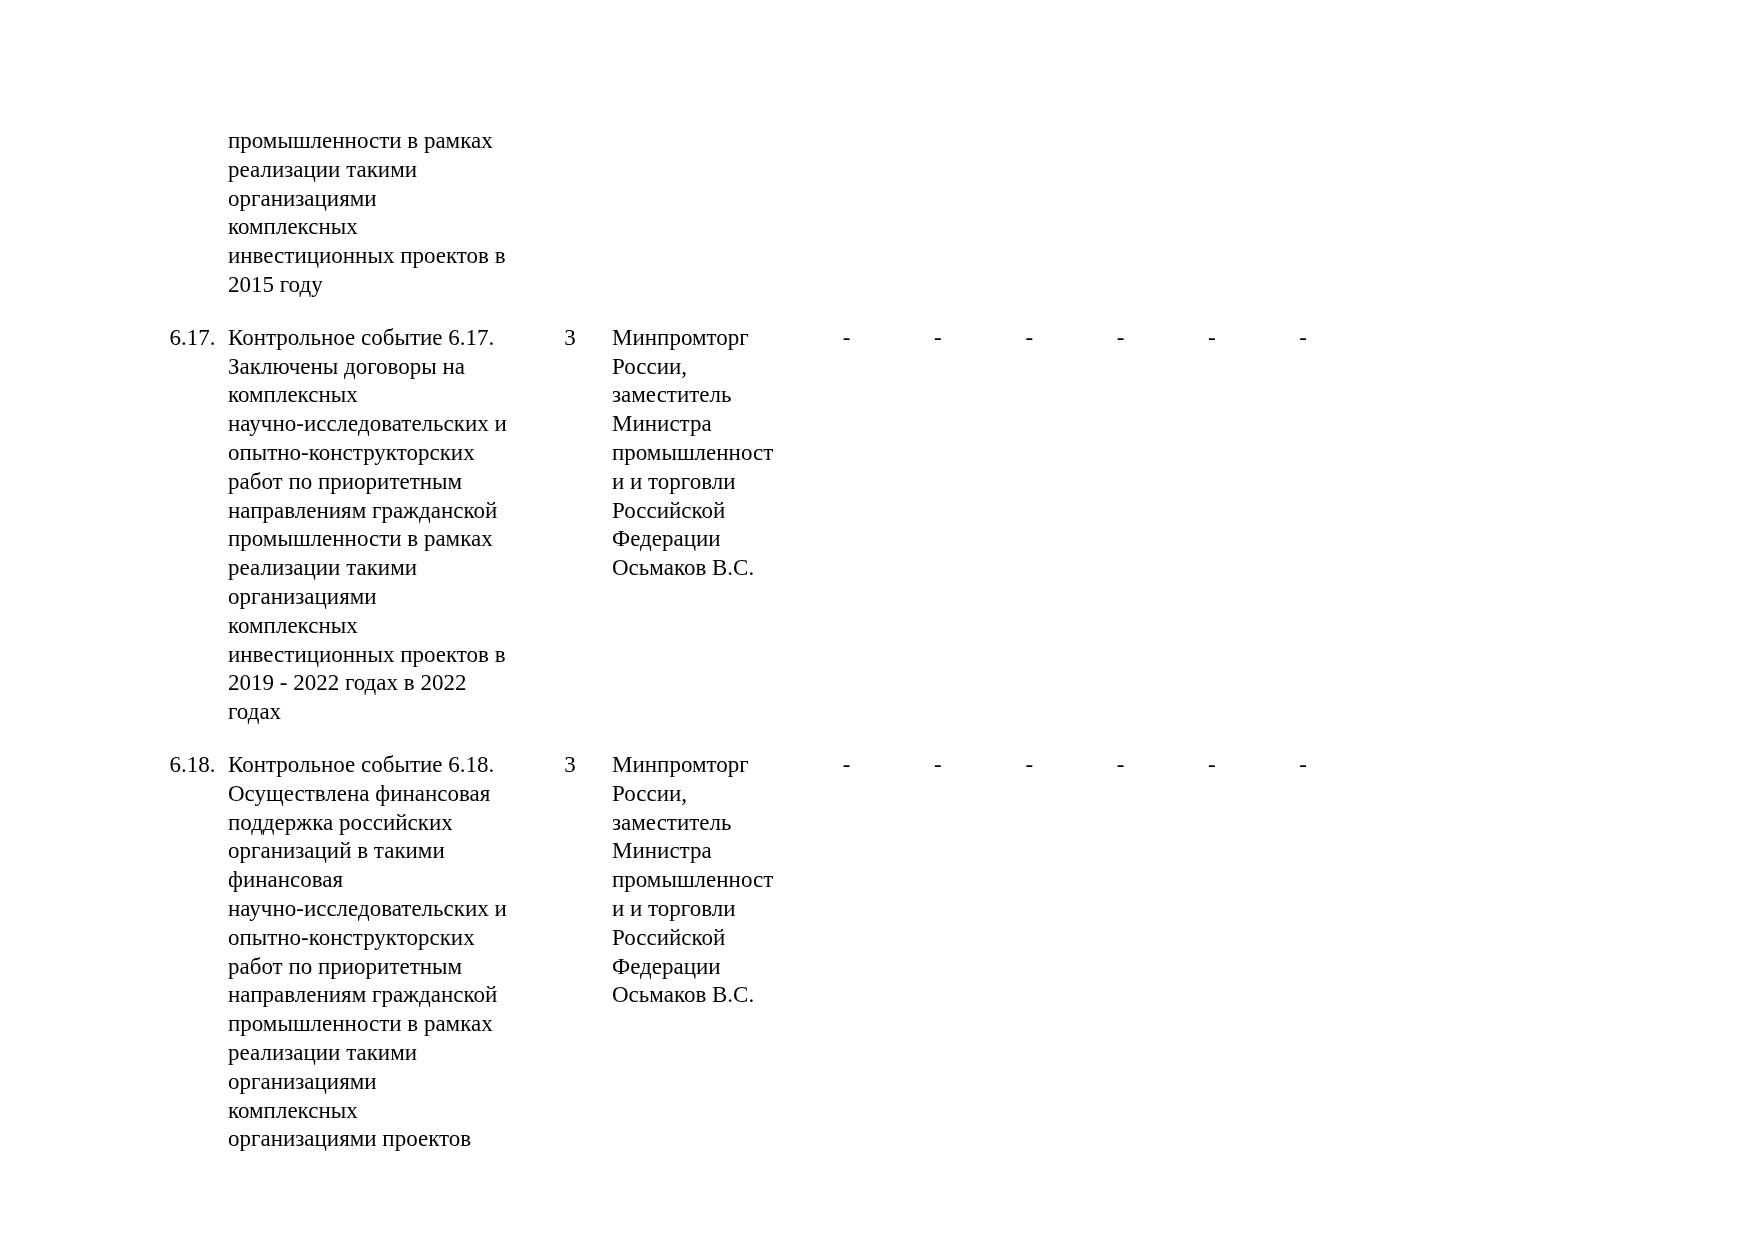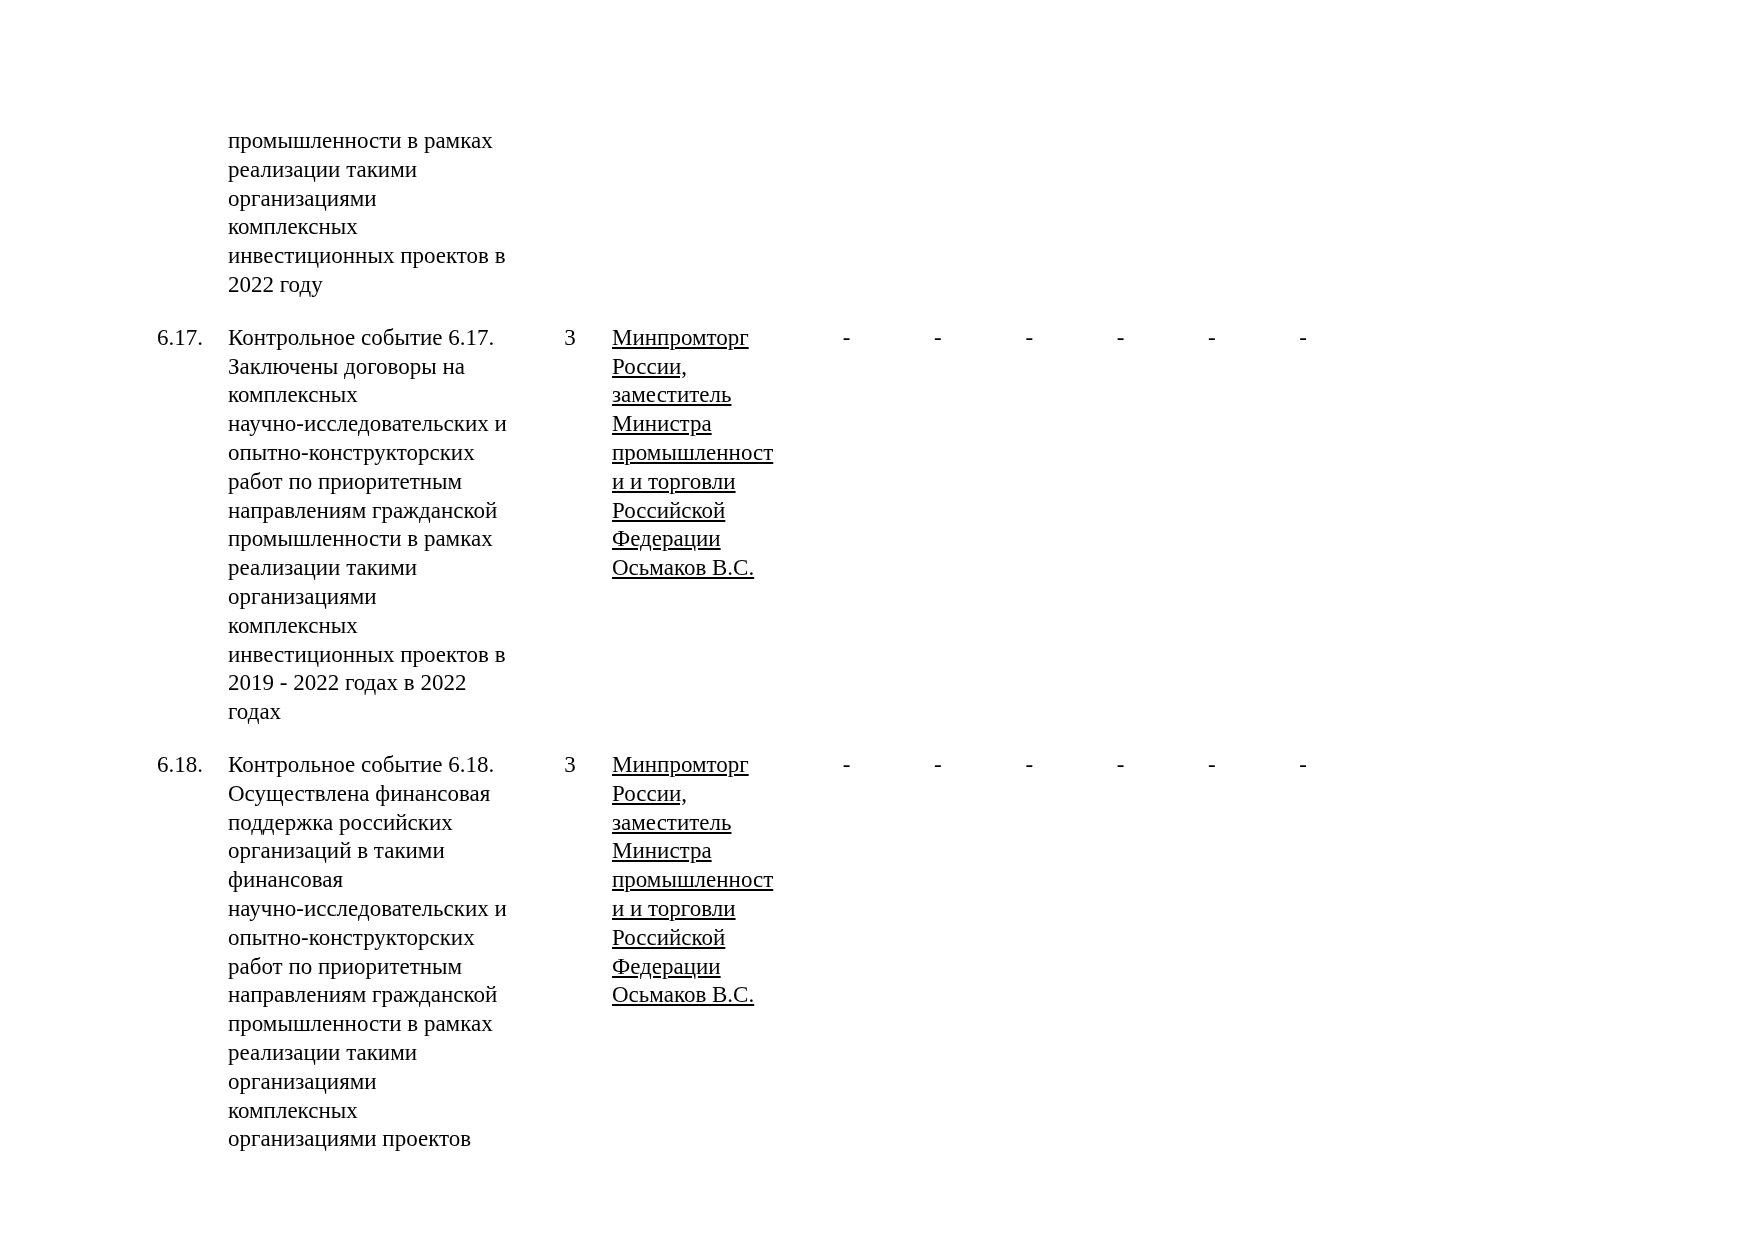--- a/index.html
+++ b/index.html
@@ -23,31 +23,30 @@
   .trow {
     display: grid;
     grid-template-columns: 71px 300px 84px 189px repeat(10, 91.3px);
     margin-bottom: 24px;
     align-items: start;
   }
   .cell {
     box-sizing: border-box;
   }
   .cell-num {
-    text-align: left;
+    text-align: center;
   }
   .cell-desc {
     padding-right: 6px;
   }
   .cell-qty {
     text-align: center;
   }
   .cell-resp {
     padding-right: 28px;
-    text-decoration: underline;
   }
   .cell-dash {
     text-align: center;
   }
   .line {
     white-space: nowrap;
   }
 </style>
 </head>
 <body>
@@ -55,21 +54,21 @@
 <div class="page">
   <div id="rows-container">
       <div class="trow">
         <div class="cell cell-num"></div>
         <div class="cell cell-desc">
           <div class="line">промышленности в рамках</div>
           <div class="line">реализации такими</div>
           <div class="line">организациями</div>
           <div class="line">комплексных</div>
           <div class="line">инвестиционных проектов в</div>
-          <div class="line">2022 году</div>
+          <div class="line">2015 году</div>
         </div>
         <div class="cell cell-qty"></div>
         <div class="cell cell-resp"></div>
         <div class="cell cell-dash"></div>
         <div class="cell cell-dash"></div>
         <div class="cell cell-dash"></div>
         <div class="cell cell-dash"></div>
         <div class="cell cell-dash"></div>
         <div class="cell cell-dash"></div>
         <div class="cell cell-dash"></div>

